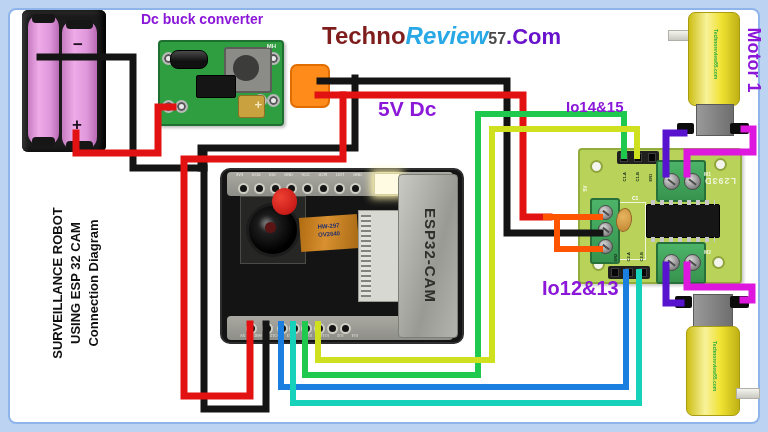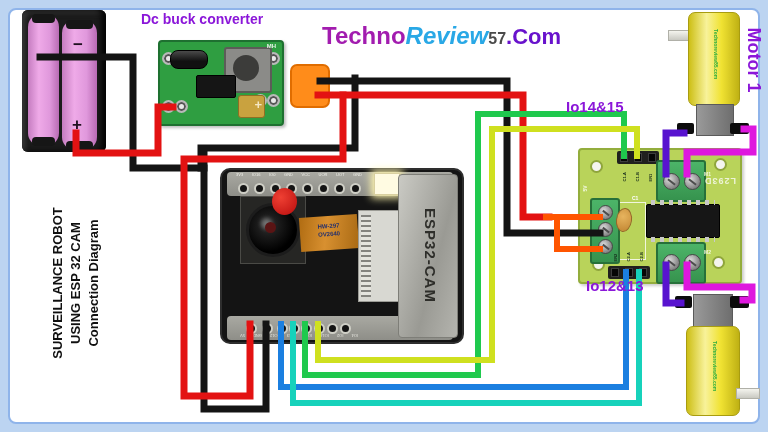--- a/index.html
+++ b/index.html
@@ -68,21 +68,21 @@
   #l293d-mark{transform:rotate(180deg);color:#edf3d6;font-size:9px;letter-spacing:1px;}
   
   .motor-body{position:absolute;background:linear-gradient(90deg,#cdbf16,#f8f29a 35%,#f0e232 65%,#bfb114);border:1px solid #a89c10;border-radius:7px;}
   .gearbox{position:absolute;background:linear-gradient(90deg,#9a9a9a,#6e6e6e);border:1px solid #5a5a5a;}
   .axle{position:absolute;background:linear-gradient(180deg,#f4f4ee,#c9c9c2);border:1px solid #b0b0a8;}
   .stub{position:absolute;background:#0c0c0c;border-radius:2px;}
   .watermark{position:absolute;color:#2fae3e;font-size:5px;font-weight:bold;transform:rotate(90deg);transform-origin:left top;white-space:nowrap;}
   
   .plabel{position:absolute;color:#8b17d9;font-weight:bold;white-space:nowrap;}
   #title{left:322px;top:22px;font-weight:800;white-space:nowrap;letter-spacing:0px;}
-  #title .t1{color:#a21caf;font-size:24px;}
+  #title .t1{color:#7f1d1d;font-size:24px;}
   #title .t2{color:#29a8e6;font-size:24px;font-style:italic;}
   #title .t3{color:#4a4a4a;font-size:16px;}
   #title .t4{color:#6812cc;font-size:22px;}
   #sidebar-text{left:-42px;top:254px;width:240px;height:58px;transform:rotate(-90deg);
         text-align:center;color:#101010;font-weight:bold;font-size:13px;line-height:18px;white-space:nowrap;}
   #wire-svg{position:absolute;left:0;top:0;}
 </style>
 </head>
 <body>
 
@@ -256,21 +256,22 @@
       <polyline points="666,174 666,133 684,133" fill="none" stroke="#5813cf" stroke-width="7" stroke-linecap="square" stroke-linejoin="miter"></polyline>
       <polyline points="687,174 687,152 753,152 753,129 744,129" fill="none" stroke="#de17de" stroke-width="7" stroke-linecap="square" stroke-linejoin="miter"></polyline>
       <polyline points="666,265 666,303 681,303" fill="none" stroke="#5813cf" stroke-width="7" stroke-linecap="square" stroke-linejoin="miter"></polyline>
       <polyline points="687,265 687,287 752,287 752,300 743,300" fill="none" stroke="#de17de" stroke-width="7" stroke-linecap="square" stroke-linejoin="miter"></polyline>
     </svg>
 
   <div class="abs" id="title">
     <span class="t1">Techno</span><span class="t2">Review</span><span class="t3">57</span><span class="t4">.Com</span>
   </div>
   <div class="plabel" style="left:141px;top:11px;font-size:14px;">Dc buck converter</div>
+  <div class="plabel" style="left:378px;top:97px;font-size:21px;">5V Dc</div>
   <div class="plabel" style="left:566px;top:98px;font-size:15px;">Io14&amp;15</div>
-  <div class="plabel" style="left:586px;top:277px;font-size:15px;">Io12&amp;13</div>
+  <div class="plabel" style="left:542px;top:277px;font-size:20px;">Io12&amp;13</div>
   <div class="plabel" style="left:702px;top:48px;width:100px;height:24px;font-size:18px;transform:rotate(90deg);text-align:center;">Motor 1</div>
   <div class="abs" id="sidebar-text">
     <div>SURVEILLANCE ROBOT</div>
     <div>USING ESP 32 CAM</div>
     <div>Connection Diagram</div>
   </div>
 </div>
 
 </body></html>

